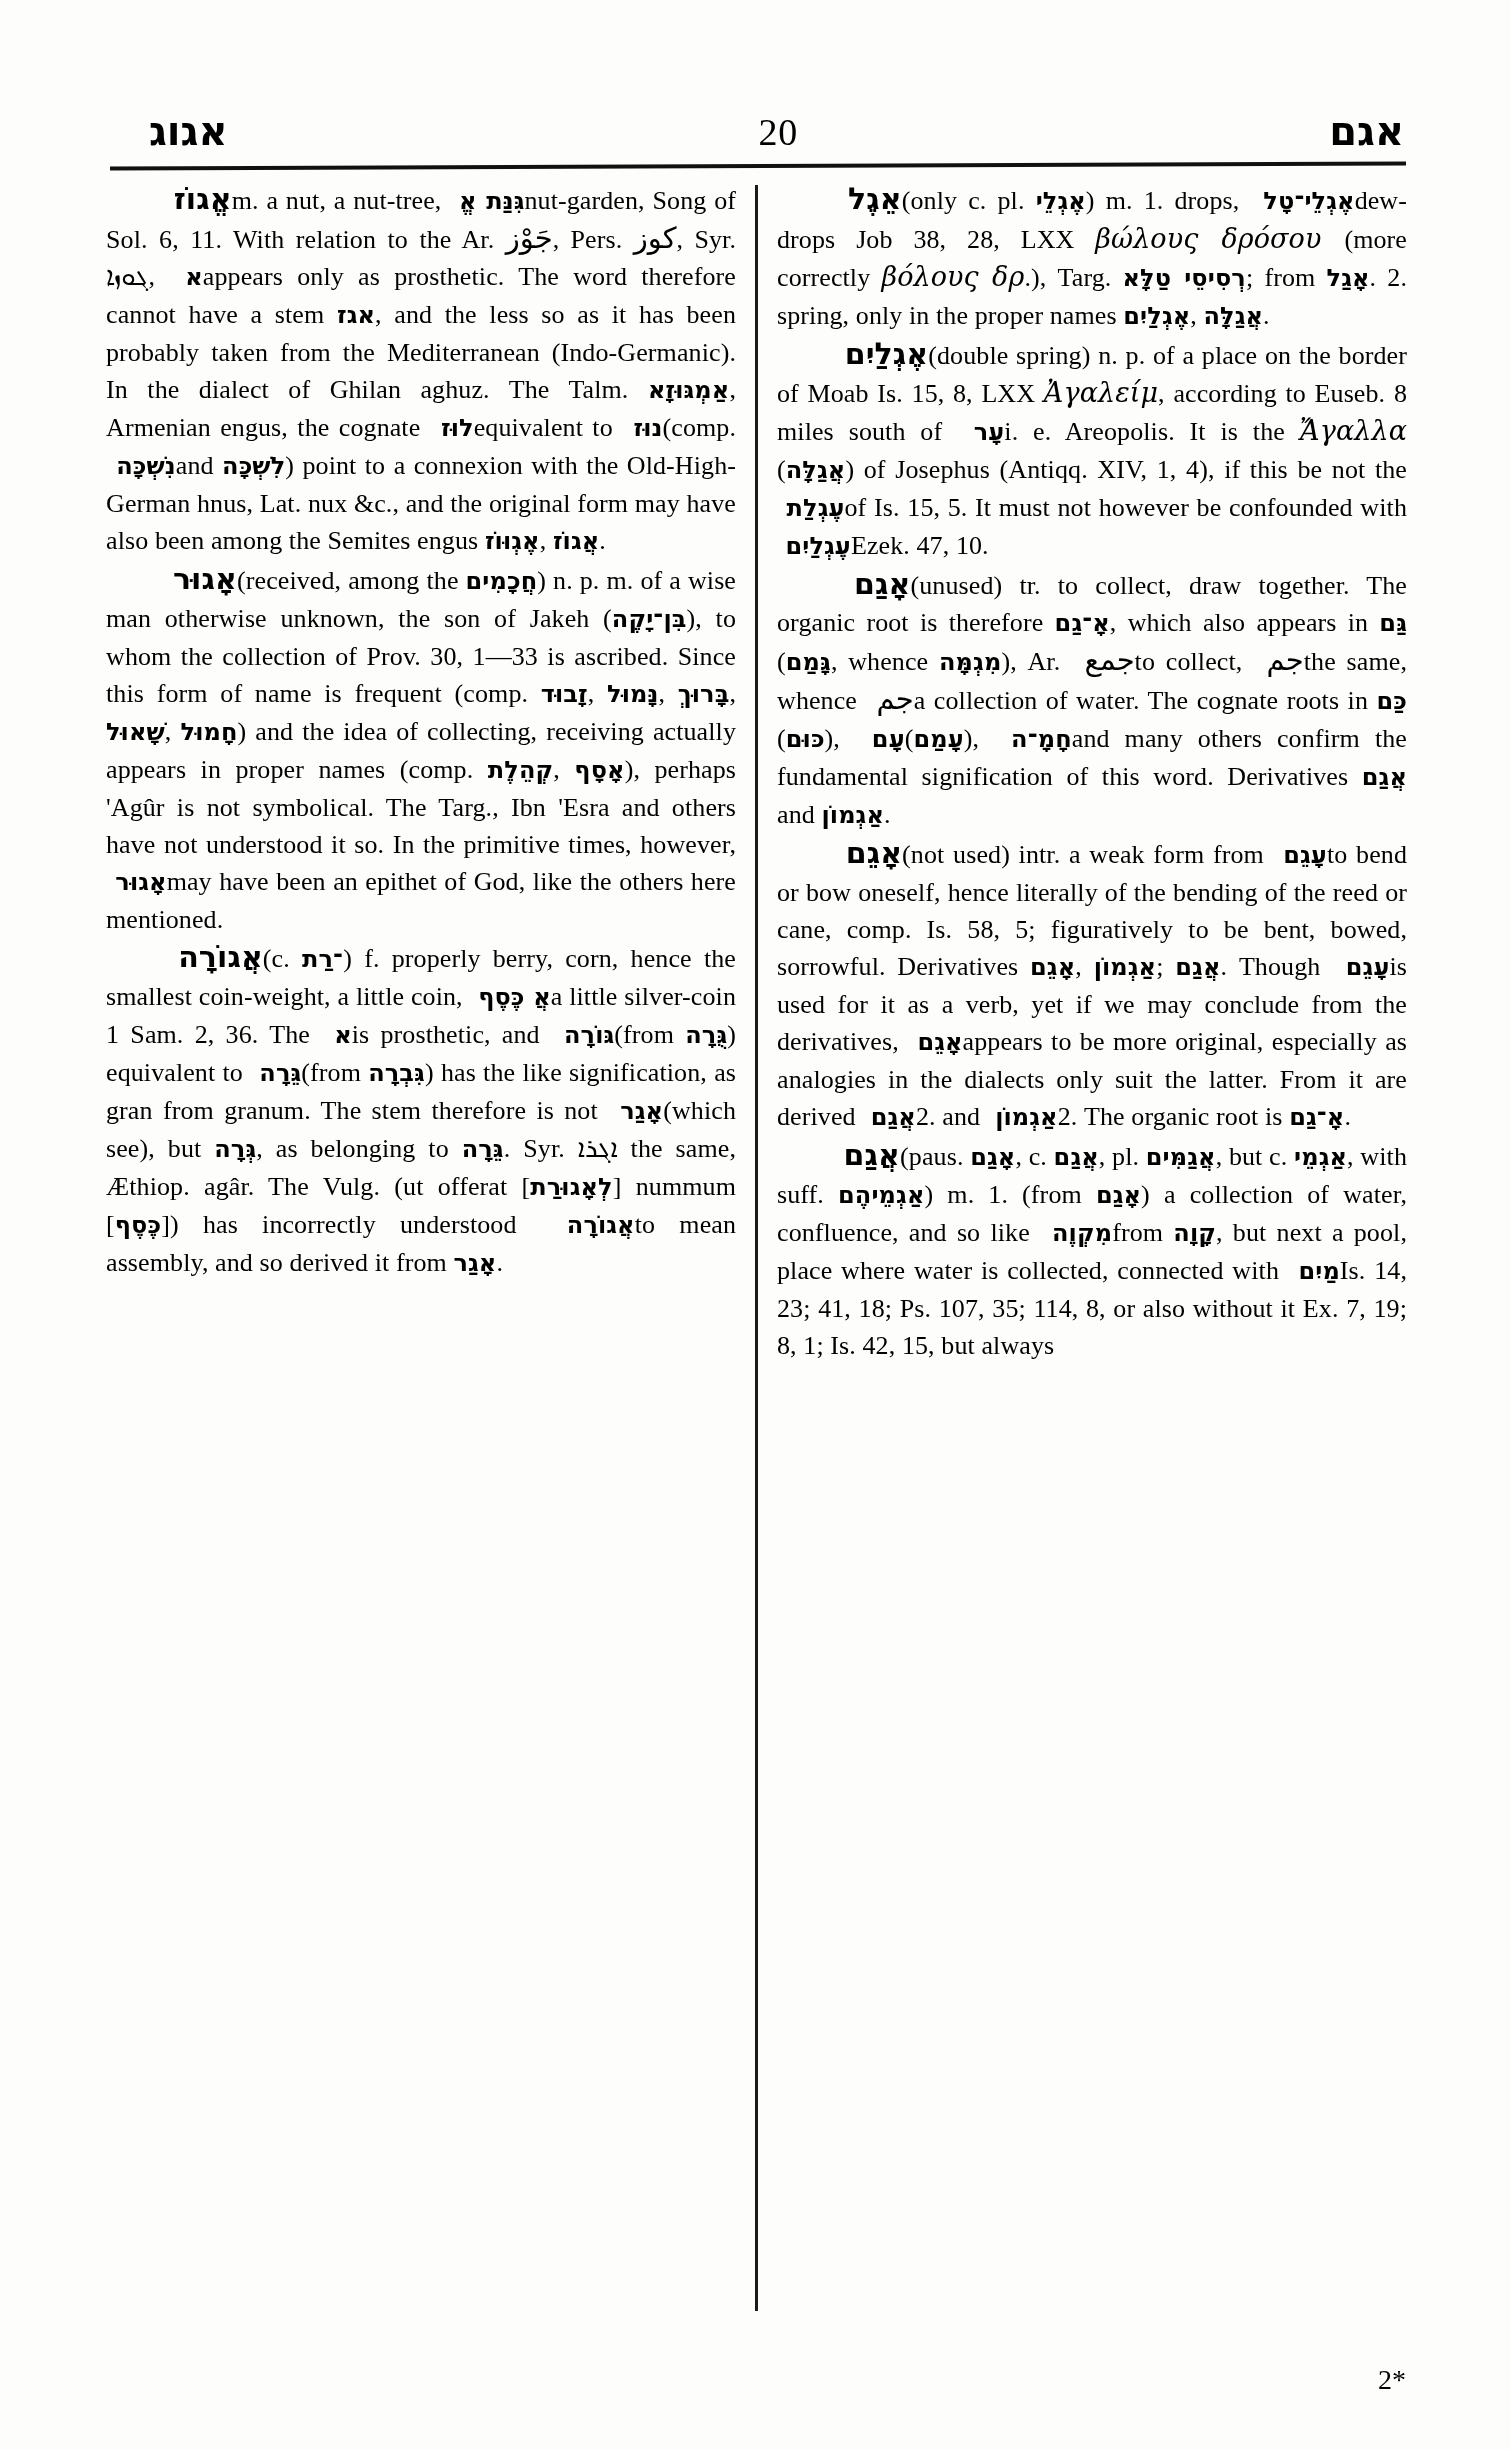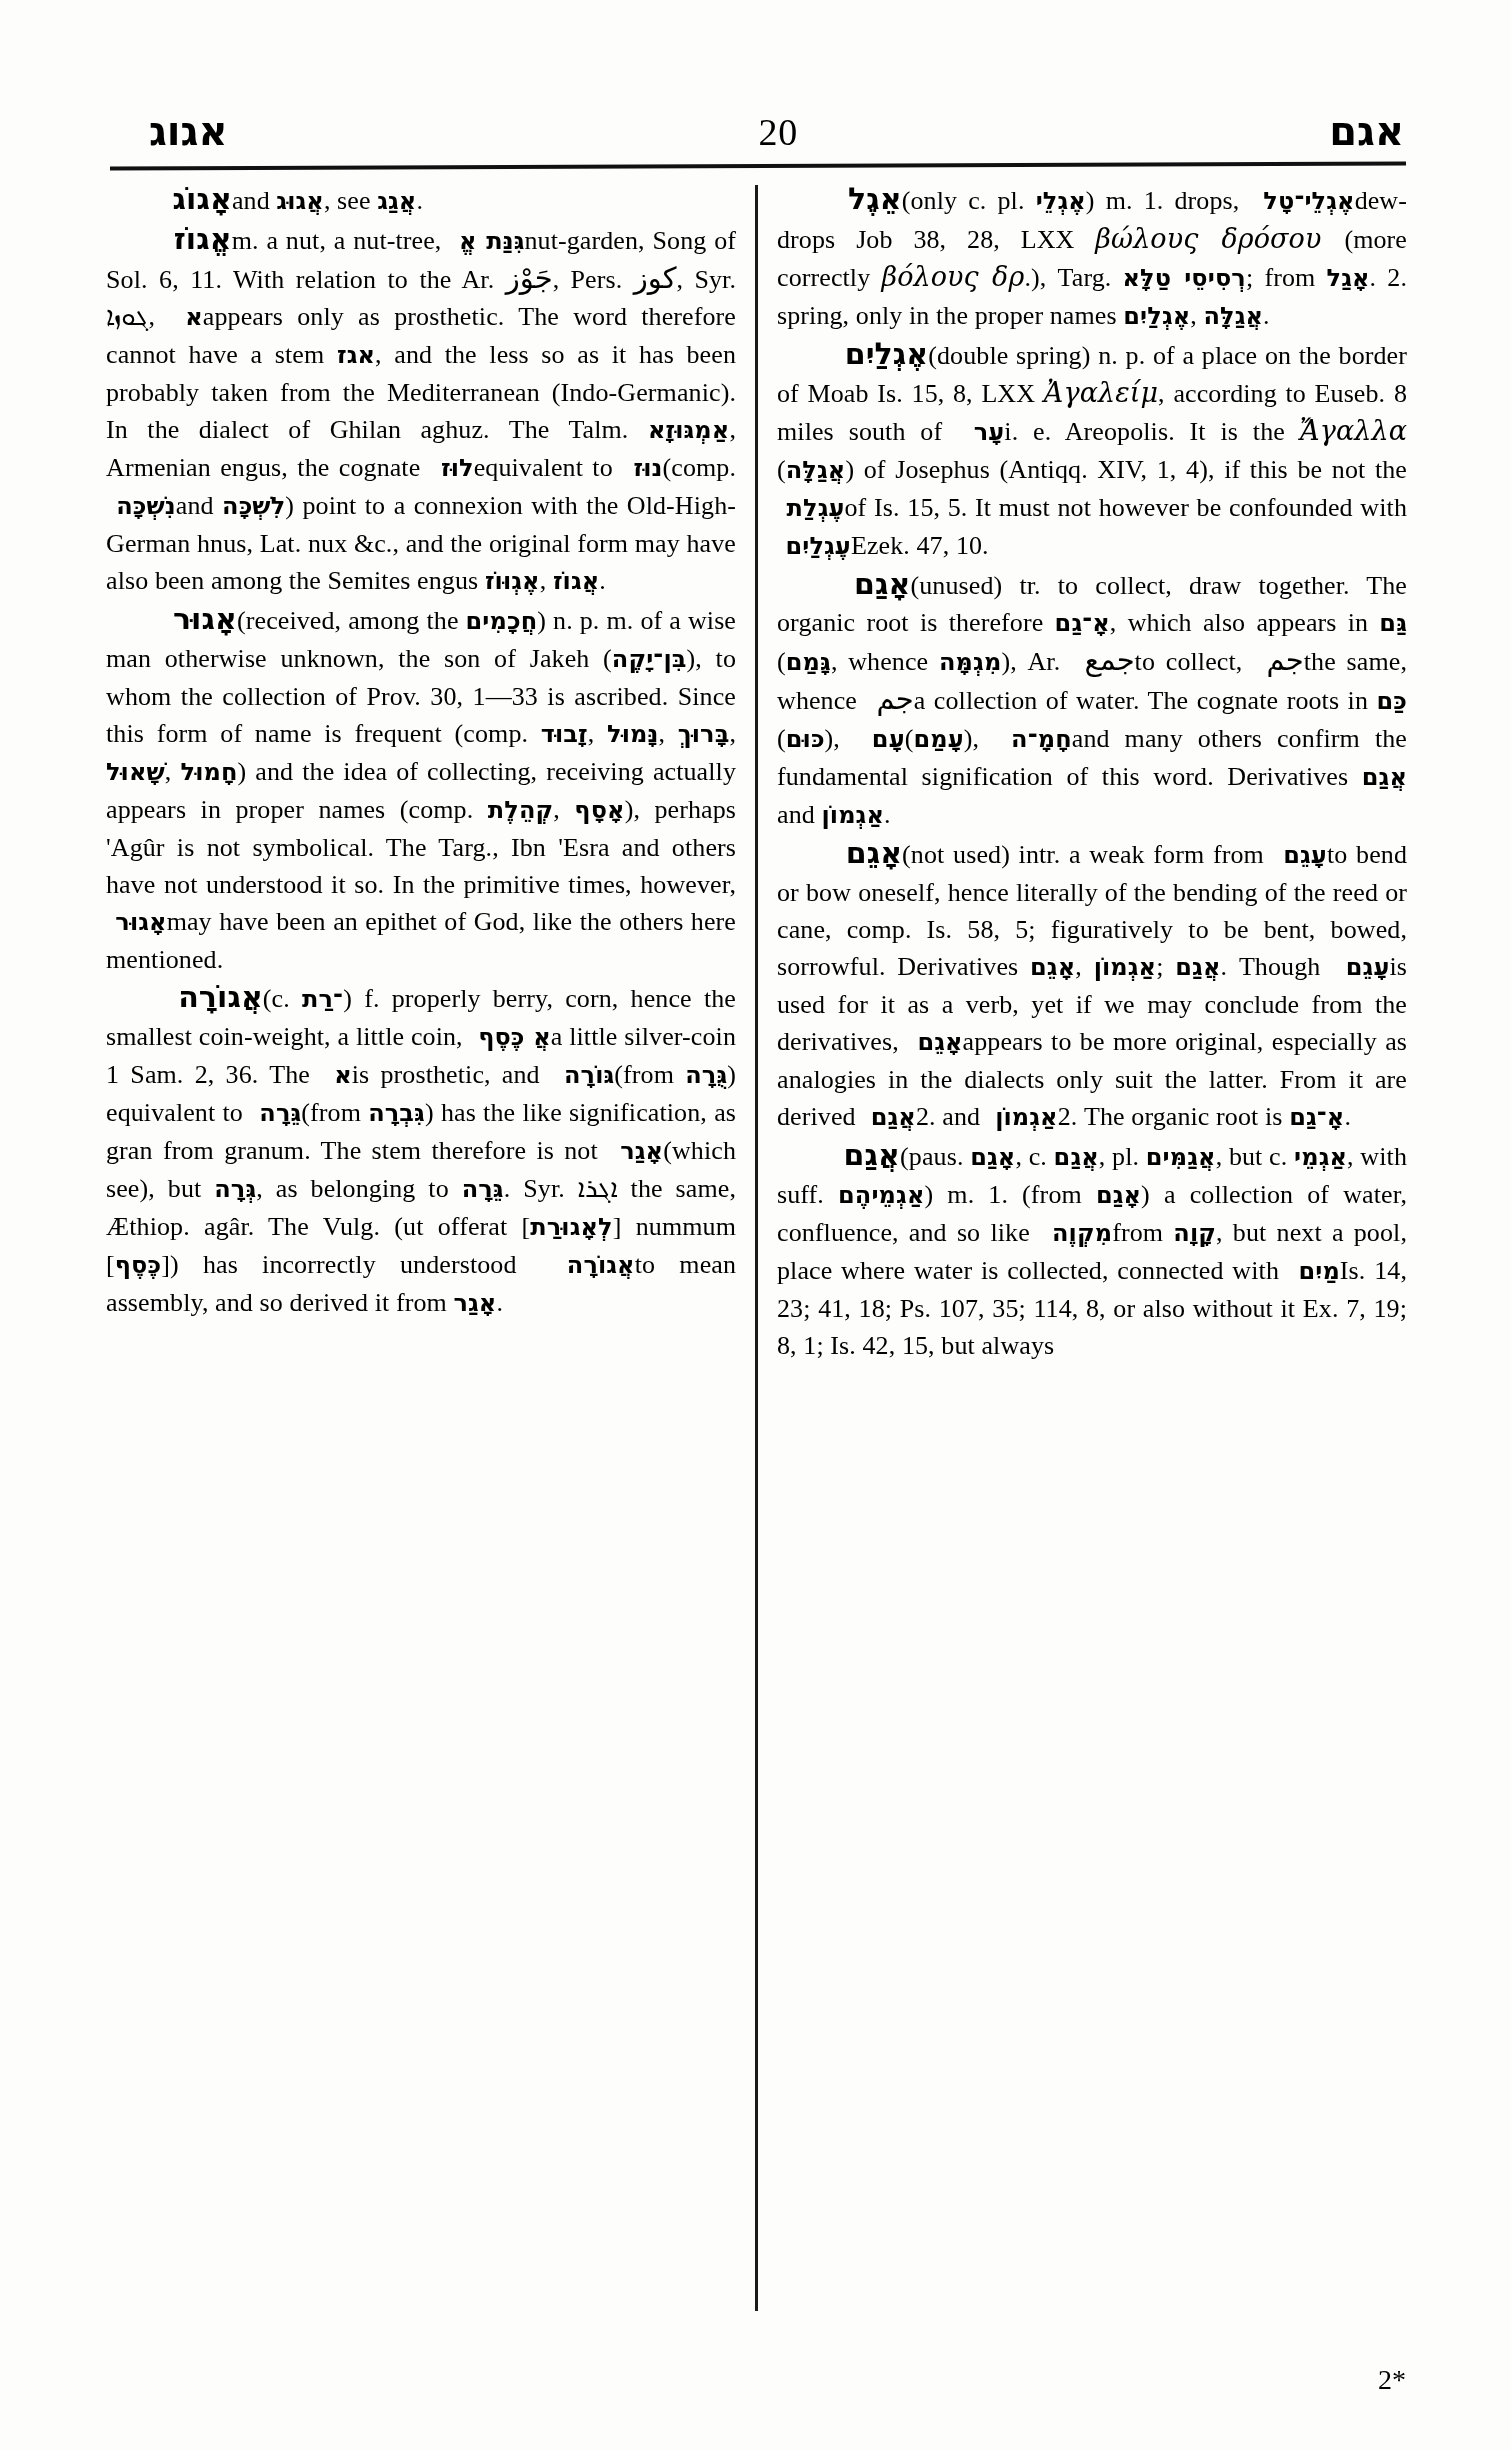--- a/index.html
+++ b/index.html
@@ -119,21 +119,20 @@
     <span class="heb">אגוג</span>
     <span class="folio">20</span>
     <span class="heb">אגם</span>
   </div>
 
   <div class="rule"></div>
 
   <div class="cols">
 
     <div class="col">
-      <p class="entry"><span class="hebbig">אָגוֹג </span>and <span class="heb">אֲגוּג</span>, see <span class="heb">אֲגַג</span>.</p>
       <p class="entry"><span class="hebbig">אֱגוֹז </span>m. a nut, a nut-tree, <span class="heb">גִּנַּת אֱ </span>nut-garden, Song of Sol. 6, 11. With relation to the Ar. <span class="ar">جَوْز</span>, Pers. <span class="ar">كوز</span>, Syr. ܓܘܙܐ, <span class="heb">א </span>appears only as prosthetic. The word therefore cannot have a stem <span class="heb">אגז</span>, and the less so as it has been probably taken from the Mediterranean (Indo-Germanic). In the dialect of Ghilan aghuz. The Talm. <span class="heb">אַמְגּוּזָא</span>, Armenian engus, the cognate <span class="heb">לוּז </span>equivalent to <span class="heb">נוּז </span>(comp. <span class="heb">נִשְׁכָּה </span>and <span class="heb">לִשְׁכָּה</span>) point to a connexion with the Old-High-German hnus, Lat. nux &amp;c., and the original form may have also been among the Semites engus <span class="heb">אֶגְוּוֹז</span>, <span class="heb">אֲגוֹז</span>.</p>
       <p class="entry"><span class="hebbig">אָגוּר </span>(received, among the <span class="heb">חֲכָמִים</span>) n. p. m. of a wise man otherwise unknown, the son of Jakeh (<span class="heb">בִּן־יָקֶה</span>), to whom the collection of Prov. 30, 1—33 is ascribed. Since this form of name is frequent (comp. <span class="heb">זָבוּד</span>, <span class="heb">נָּמוּל</span>, <span class="heb">בָּרוּךְ</span>, <span class="heb">שָׁאוּל</span>, <span class="heb">חָמוּל</span>) and the idea of collecting, receiving actually appears in proper names (comp. <span class="heb">קְהֵלֶת</span>, <span class="heb">אָסָף</span>), perhaps 'Agûr is not symbolical. The Targ., Ibn 'Esra and others have not understood it so. In the primitive times, however, <span class="heb">אָגוּר </span>may have been an epithet of God, like the others here mentioned.</p>
       <p class="entry"><span class="hebbig">אֲגוֹרָה </span>(c. <span class="heb">־רַת</span>) f. properly berry, corn, hence the smallest coin-weight, a little coin, <span class="heb">אֲ כֶּסֶף </span>a little silver-coin 1 Sam. 2, 36. The <span class="heb">א </span>is prosthetic, and <span class="heb">גּוֹרָה </span>(from <span class="heb">גֻּרָה</span>) equivalent to <span class="heb">גֵּרָה </span>(from <span class="heb">גִּבְרָה</span>) has the like signification, as gran from granum. The stem therefore is not <span class="heb">אָגַר </span>(which see), but <span class="heb">גְּרָה</span>, as belonging to <span class="heb">גֵּרָה</span>. Syr. ܐܓܪܐ the same, Æthiop. agâr. The Vulg. (ut offerat [<span class="heb">לְאָגוּרַת</span>] nummum [<span class="heb">כֶּסֶף</span>]) has incorrectly understood <span class="heb">אֲגוֹרָה </span>to mean assembly, and so derived it from <span class="heb">אָגַר</span>.</p>
     </div>
 
     <div class="gutter">
       <div class="divider"></div>
     </div>
 
     <div class="col">

